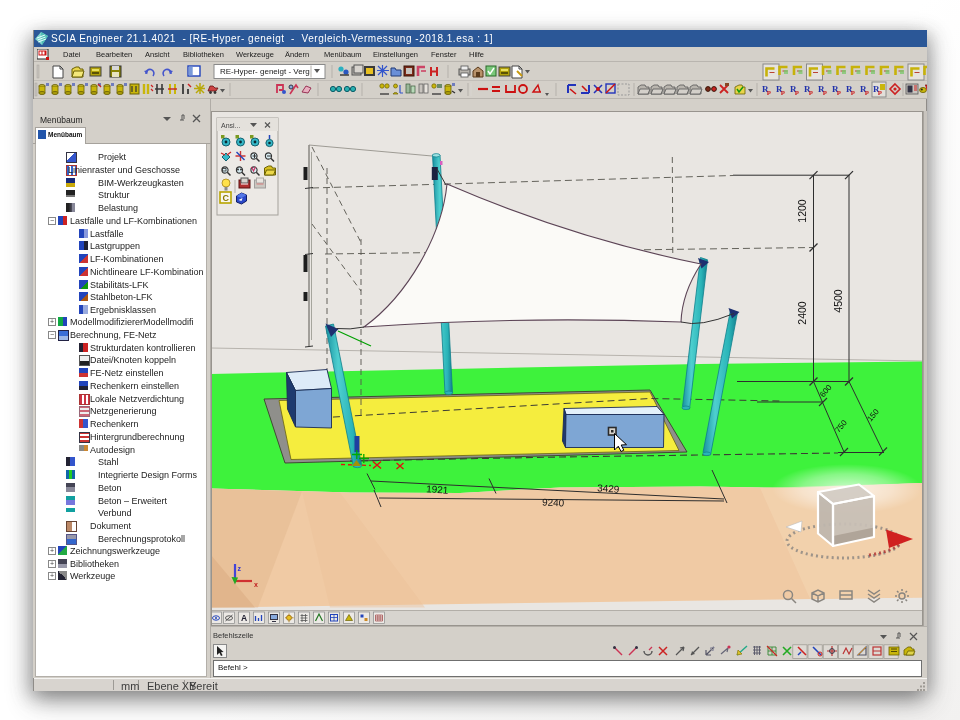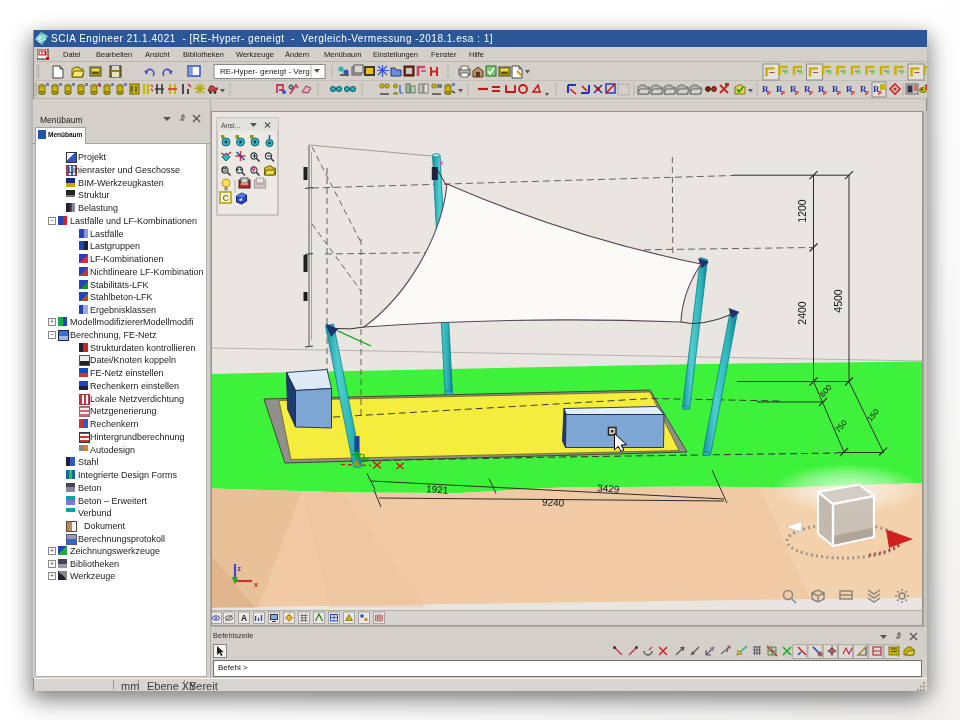--- a/index.html
+++ b/index.html
@@ -15,21 +15,21 @@
 .mi{position:absolute;top:50px;font-size:7.5px;color:#1a1a1a;white-space:nowrap;}
 #tb1{left:34px;top:62px;width:893px;height:19px;}
 #tb2{left:34px;top:81px;width:893px;height:18px;}
 #dock{left:33px;top:99px;width:178px;height:579px;background:#D4D0C9;border-right:1px solid #b0aca6;box-sizing:border-box;}
 #dockhead{left:40px;top:115px;font-size:8.5px;color:#222;}
 #docktab{left:35px;top:127px;width:51px;height:17px;background:#fff;border:1px solid #a6a29c;border-bottom:none;box-sizing:border-box;z-index:3;}
 #tabline{left:33px;top:143px;width:178px;height:1px;background:#a6a29c;z-index:2;}
 #tree{left:35px;top:144px;width:172px;height:533px;background:#fff;border:1px solid #b3afa9;border-top:none;box-sizing:border-box;z-index:1;}
 .tr{position:absolute;z-index:6;height:12px;font-size:9px;color:#1c1c1c;white-space:nowrap;overflow:hidden;}
 .tr[style*="left:70px"]{max-width:133px;}
-.tr[style*="left:78px"]{max-width:125px;}
+.tr[style*="left:78px"]{max-width:125px;margin-left:20px;}
 .tr[style*="left:90px"]{max-width:113px;}
 .ti{position:absolute;z-index:6;width:9px;height:9px;}
 .ex{position:absolute;z-index:6;width:8px;height:8px;border:1px solid #888;background:#fff;box-sizing:border-box;font-size:7px;line-height:5px;text-align:center;color:#444;}
 #vp{left:211px;top:111px;width:712px;height:515px;}
 #cmdpanel{left:211px;top:626px;width:716px;height:52px;background:#D4D0C9;border-top:1px solid #b5b1ab;box-sizing:border-box;}
 #statusbar{left:34px;top:678px;width:893px;height:13px;background:#D8D4CF;border-top:1px solid #f5f4f2;box-sizing:border-box;}
 .st{position:absolute;top:680px;font-size:11px;color:#3c3c3c;}
 .sep{position:absolute;top:680px;width:1px;height:10px;background:#9d9a95;}
 </style>
 </head>
@@ -438,21 +438,21 @@
     <span class="tr" style="left:78px;top:457px">Stahl</span>
 <i class="ti" style="left:66px;top:470px;background:linear-gradient(90deg,#16a 33%,#2c2 33%,#2c2 66%,#16a 66%)"></i>
     <span class="tr" style="left:78px;top:470px">Integrierte Design Forms</span>
 <i class="ti" style="left:66px;top:483px;background:linear-gradient(180deg,#445 45%,#889 45%)"></i>
     <span class="tr" style="left:78px;top:483px">Beton</span>
 <i class="ti" style="left:66px;top:496px;background:linear-gradient(180deg,#11a0a0 45%,#77d 45%)"></i>
     <span class="tr" style="left:78px;top:496px">Beton – Erweitert</span>
 <i class="ti" style="left:66px;top:508px;background:linear-gradient(180deg,#11a0a0 50%,#fff 50%)"></i>
     <span class="tr" style="left:78px;top:508px">Verbund</span>
 <i class="ti" style="left:66px;top:521px;background:linear-gradient(90deg,#b86 50%,#fff 50%);border:1px solid #643"></i>
-    <span class="tr" style="left:84px;top:521px">Dokument</span>
+    <span class="tr" style="left:90px;top:521px">Dokument</span>
 <i class="ti" style="left:66px;top:534px;background:linear-gradient(180deg,#99a 50%,#36c 50%);border:1px solid #558"></i>
     <span class="tr" style="left:78px;top:534px">Berechnungsprotokoll</span>
 <span class="ex" style="left:48px;top:547px">+</span>
     <i class="ti" style="left:58px;top:546px;background:linear-gradient(135deg,#2244bb 50%,#22aa44 50%)"></i>
     <span class="tr" style="left:70px;top:546px">Zeichnungswerkzeuge</span>
 <span class="ex" style="left:48px;top:560px">+</span>
     <i class="ti" style="left:58px;top:559px;background:linear-gradient(180deg,#445 60%,#99a 60%)"></i>
     <span class="tr" style="left:70px;top:559px">Bibliotheken</span>
 <span class="ex" style="left:48px;top:572px">+</span>
     <i class="ti" style="left:58px;top:571px;background:linear-gradient(45deg,#223 50%,#888 50%)"></i>

